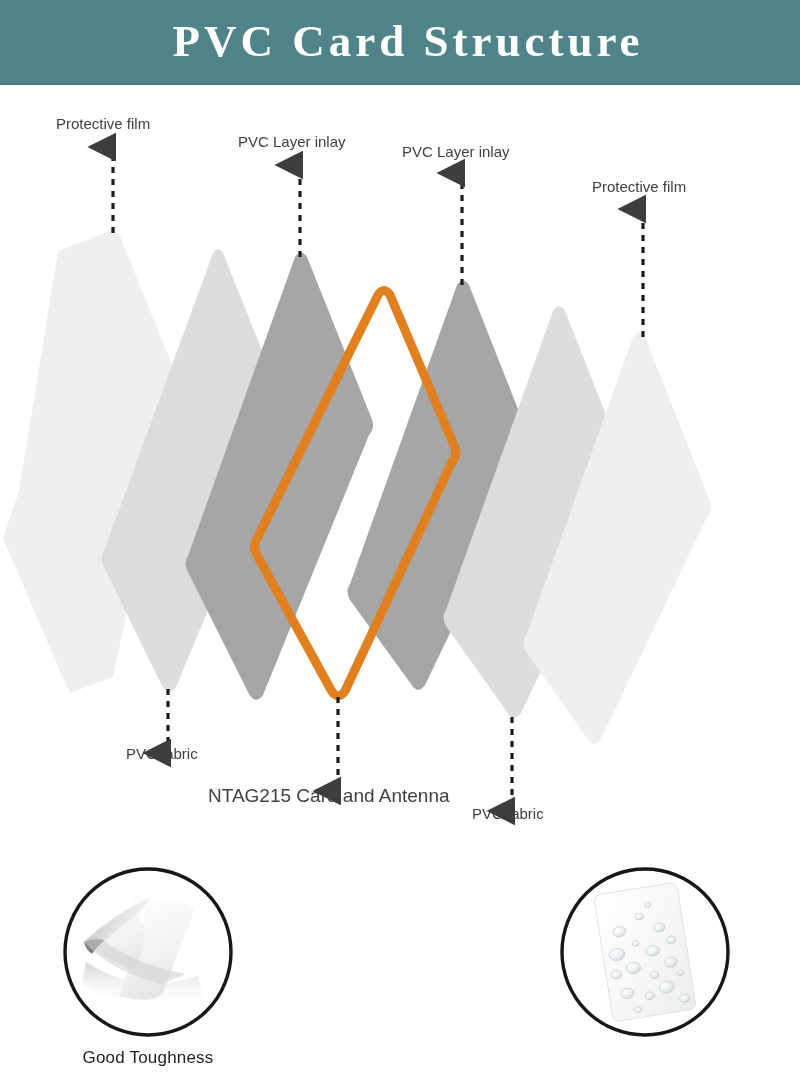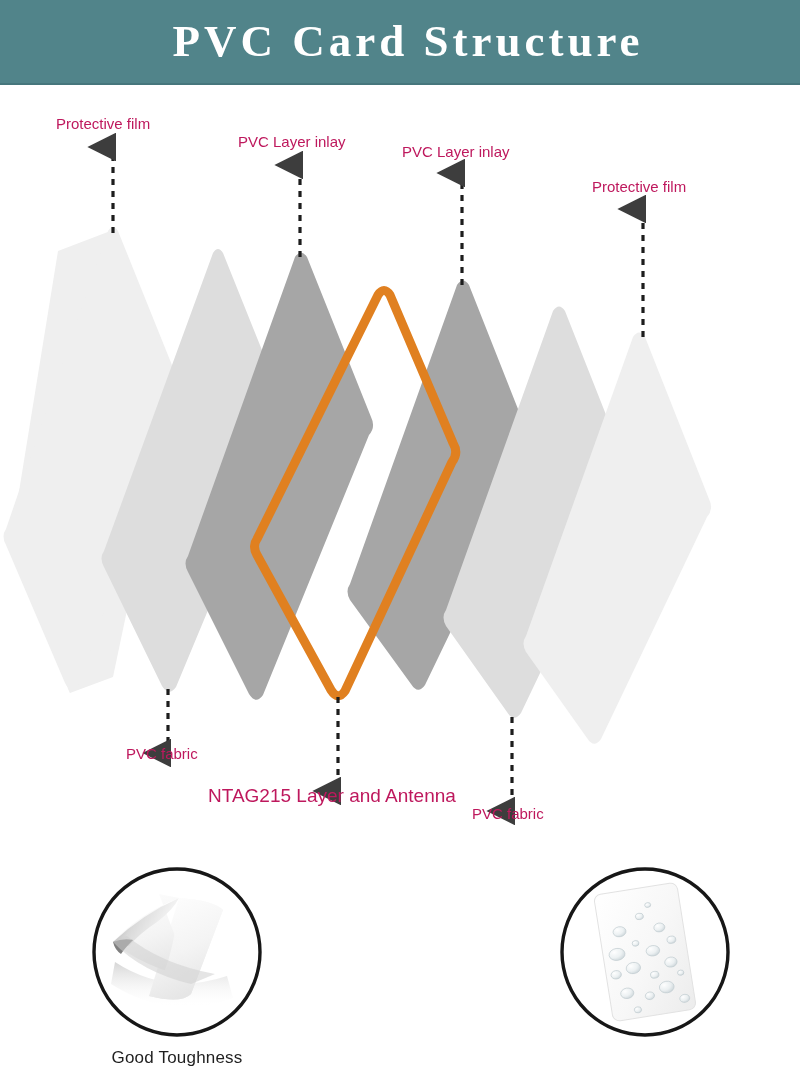--- a/index.html
+++ b/index.html
@@ -53,41 +53,41 @@
     left: 0; top: 0;
     width: 800px;
     height: 775px;
   }
   #callout-svg { pointer-events: none; }
 
   .callout-label {
     position: absolute;
     font-family: "Liberation Sans", sans-serif;
     font-size: 15px;
-    color: #be185d;
+    color: #404040;
     white-space: nowrap;
     letter-spacing: 0px;
   }
   .callout-label.big {
     font-size: 19px;
   }
 
   
   #features {
     position: absolute;
     left: 0; top: 866px;
     width: 800px;
     height: 225px;
   }
   .feature {
     position: absolute;
     width: 240px;
     text-align: center;
   }
-  #feature-toughness { left: 57px; top: 0; text-align: center; }
+  #feature-toughness { left: 28px; top: 0; text-align: center; }
   #feature-waterproof { left: 525px; top: 0; }
 
   .feature-circle {
     position: relative;
     width: 176px;
     height: 176px;
     margin: 0 auto;
   }
   .feature-label {
     margin-top: 6px;
@@ -172,21 +172,21 @@
   <div class="callout-label" style="left:56px;  top:30px;">Protective film</div>
 
   <div class="callout-label" style="left:238px; top:48px;">PVC Layer inlay</div>
 
   <div class="callout-label" style="left:402px; top:58px;">PVC Layer inlay</div>
 
   <div class="callout-label" style="left:592px; top:93px;">Protective film</div>
 
   <div class="callout-label" style="left:126px; top:660px;">PVC fabric</div>
 
-  <div class="callout-label big" style="left:208px; top:700px;">NTAG215 Layer and Antenna</div>
+  <div class="callout-label big" style="left:208px; top:700px;">NTAG215 Card and Antenna</div>
 
   <div class="callout-label" style="left:472px; top:720px;">PVC fabric</div>
 </div>
 
 <div id="features">
 
   <div class="feature" id="feature-toughness">
     <div class="feature-circle">
       <svg viewBox="0 0 176 176" width="176" height="176">
         <defs>

